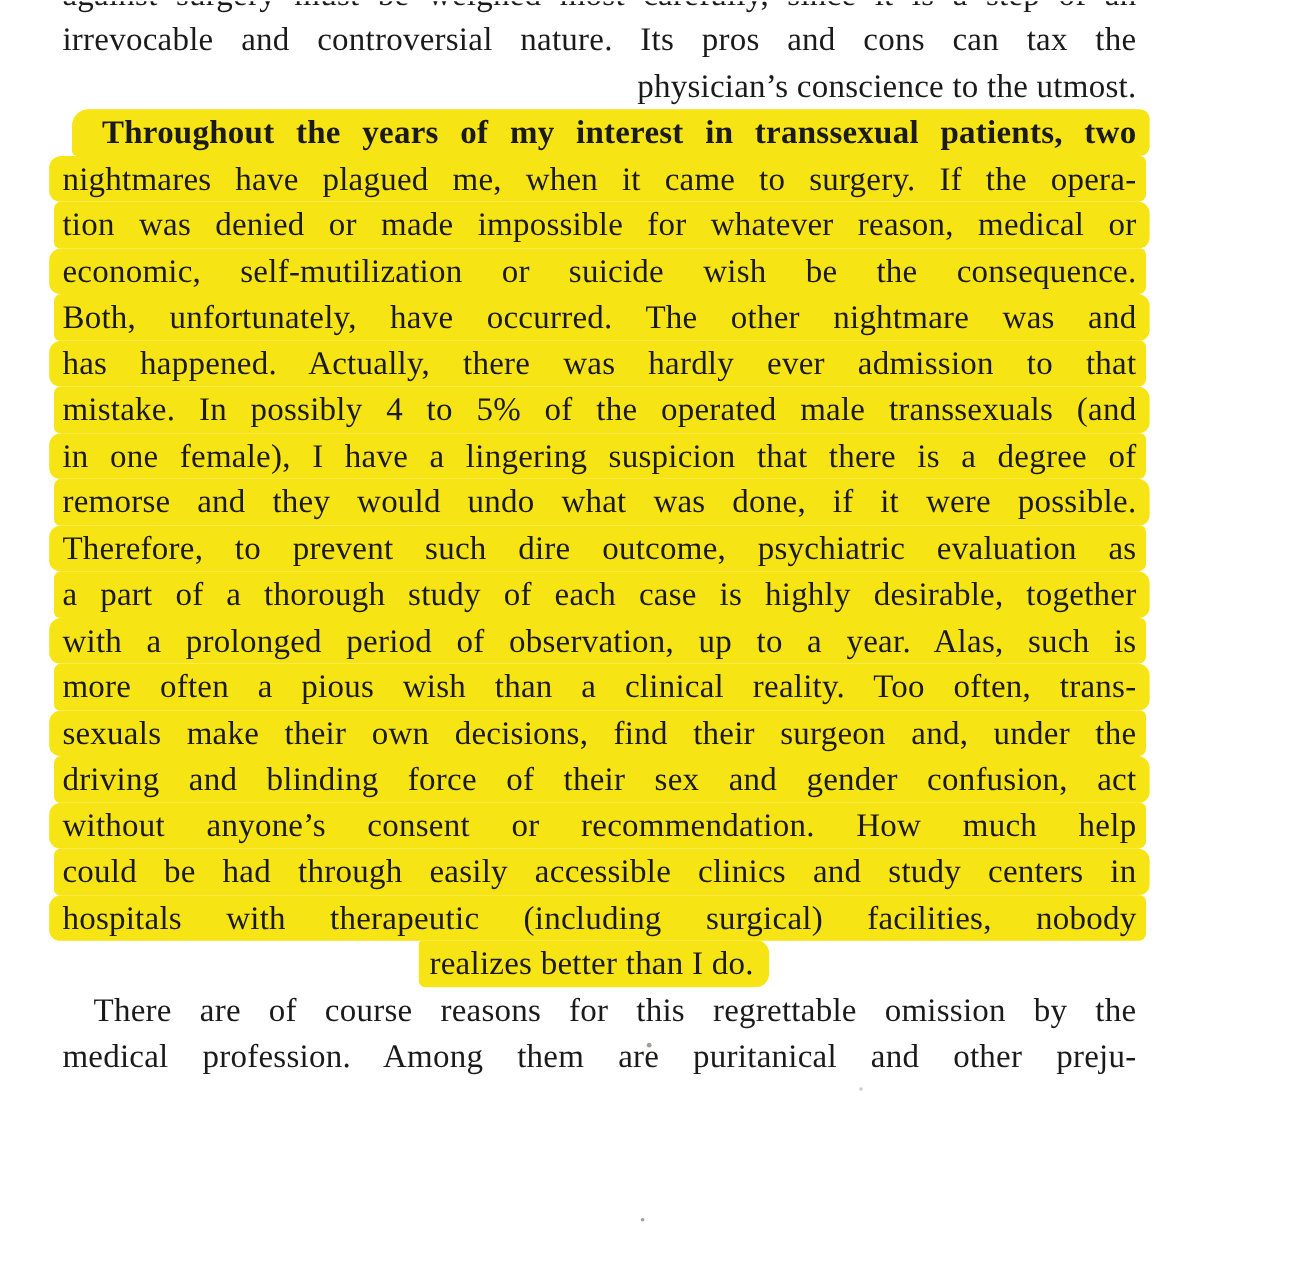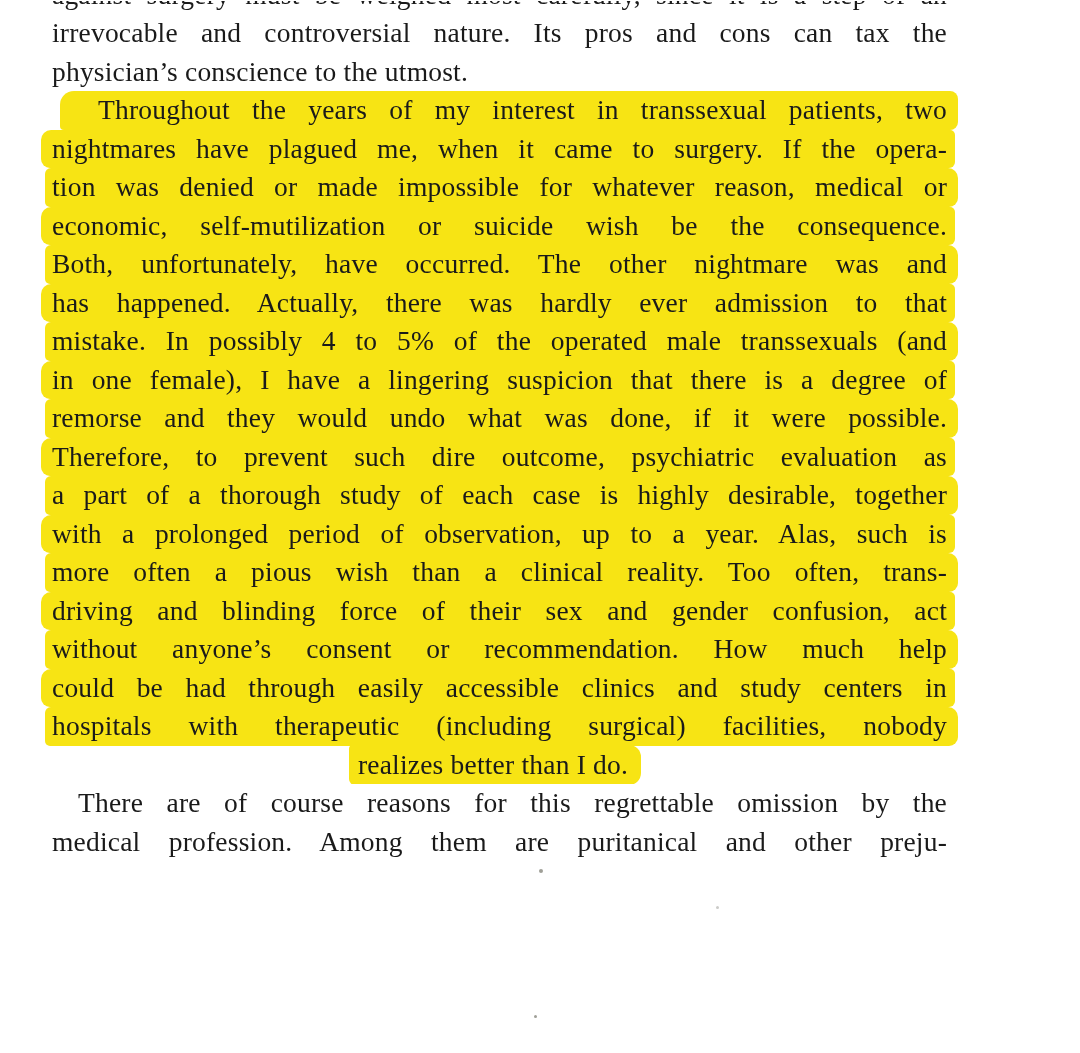--- a/index.html
+++ b/index.html
@@ -42,36 +42,37 @@
     position: relative;
   }
   
   .line.stretch::after {
     content: "";
     display: inline-block;
     width: 100%;
     height: 0;
     vertical-align: top;
   }
-  .line.left { text-align: left; }
+  .line.left { text-align: right; margin-left: 24px; }
   .line.indent { text-indent: 26px; }
 
   
   .hl {
     background: var(--hl);
     border-radius: 8px;
   }
   .hl:nth-child(odd)  { margin-left: -7px;  padding-left: 7px;  margin-right: -11px; padding-right: 11px; border-radius: 6px 10px 9px 5px; }
   .hl:nth-child(even) { margin-left: -11px; padding-left: 11px; margin-right: -8px;  padding-right: 8px;  border-radius: 10px 5px 6px 9px; }
   
   .line.hl-first {
     margin-left: 8px;
-    padding-left: 18px;
+    padding-left: 5px;
     text-indent: 20px;
     border-radius: 14px 8px 8px 4px;
+    font-weight: bold;
   }
   
   .line.hl-last { text-align: center; }
   .line.hl-last .hl-chunk {
     background: var(--hl);
     margin-left: -9px;
     padding: 4px 13px 5px 9px;
     border-radius: 4px 12px 12px 6px;
   }
 
@@ -109,20 +110,21 @@
       <div class="line stretch hl">economic, self-mutilization or suicide wish be the consequence.</div>
       <div class="line stretch hl">Both, unfortunately, have occurred. The other nightmare was and</div>
       <div class="line stretch hl">has happened. Actually, there was hardly ever admission to that</div>
       <div class="line stretch hl">mistake. In possibly 4 to 5% of the operated male transsexuals (and</div>
       <div class="line stretch hl">in one female), I have a lingering suspicion that there is a degree of</div>
       <div class="line stretch hl">remorse and they would undo what was done, if it were possible.</div>
       <div class="line stretch hl">Therefore, to prevent such dire outcome, psychiatric evaluation as</div>
       <div class="line stretch hl">a part of a thorough study of each case is highly desirable, together</div>
       <div class="line stretch hl">with a prolonged period of observation, up to a year. Alas, such is</div>
       <div class="line stretch hl">more often a pious wish than a clinical reality. Too often, trans-</div>
+      <div class="line stretch hl">sexuals make their own decisions, find their surgeon and, under the</div>
       <div class="line stretch hl">driving and blinding force of their sex and gender confusion, act</div>
       <div class="line stretch hl">without anyone’s consent or recommendation. How much help</div>
       <div class="line stretch hl">could be had through easily accessible clinics and study centers in</div>
       <div class="line stretch hl">hospitals with therapeutic (including surgical) facilities, nobody</div>
       <div class="line hl-last">
         <span class="hl-chunk">realizes better than I do.</span>
       </div>
     </div>
 
     <div>

